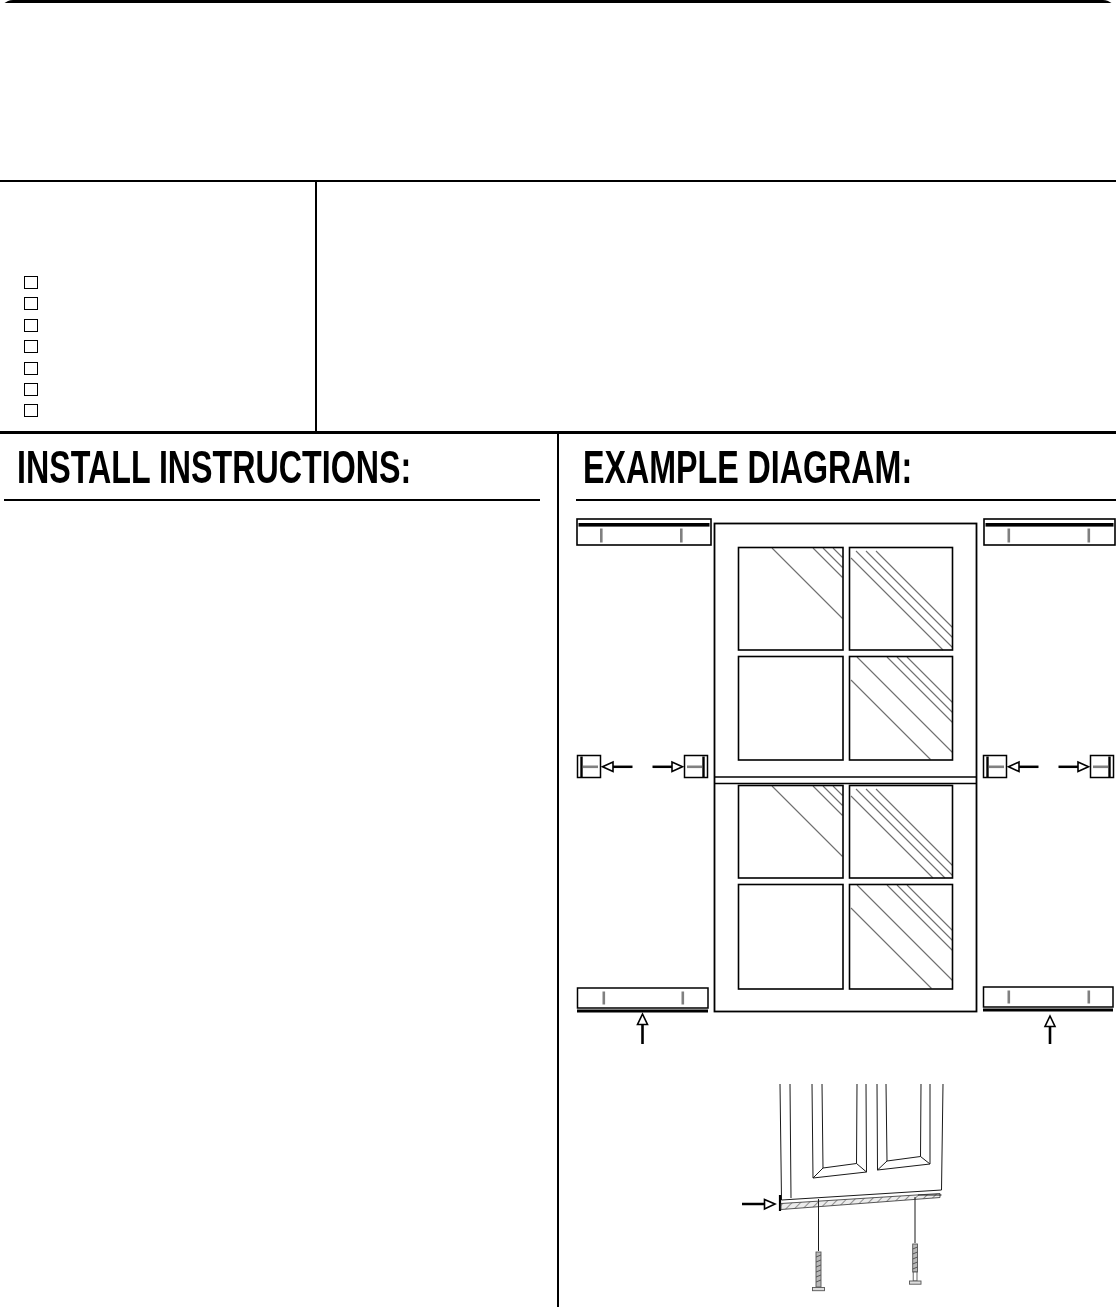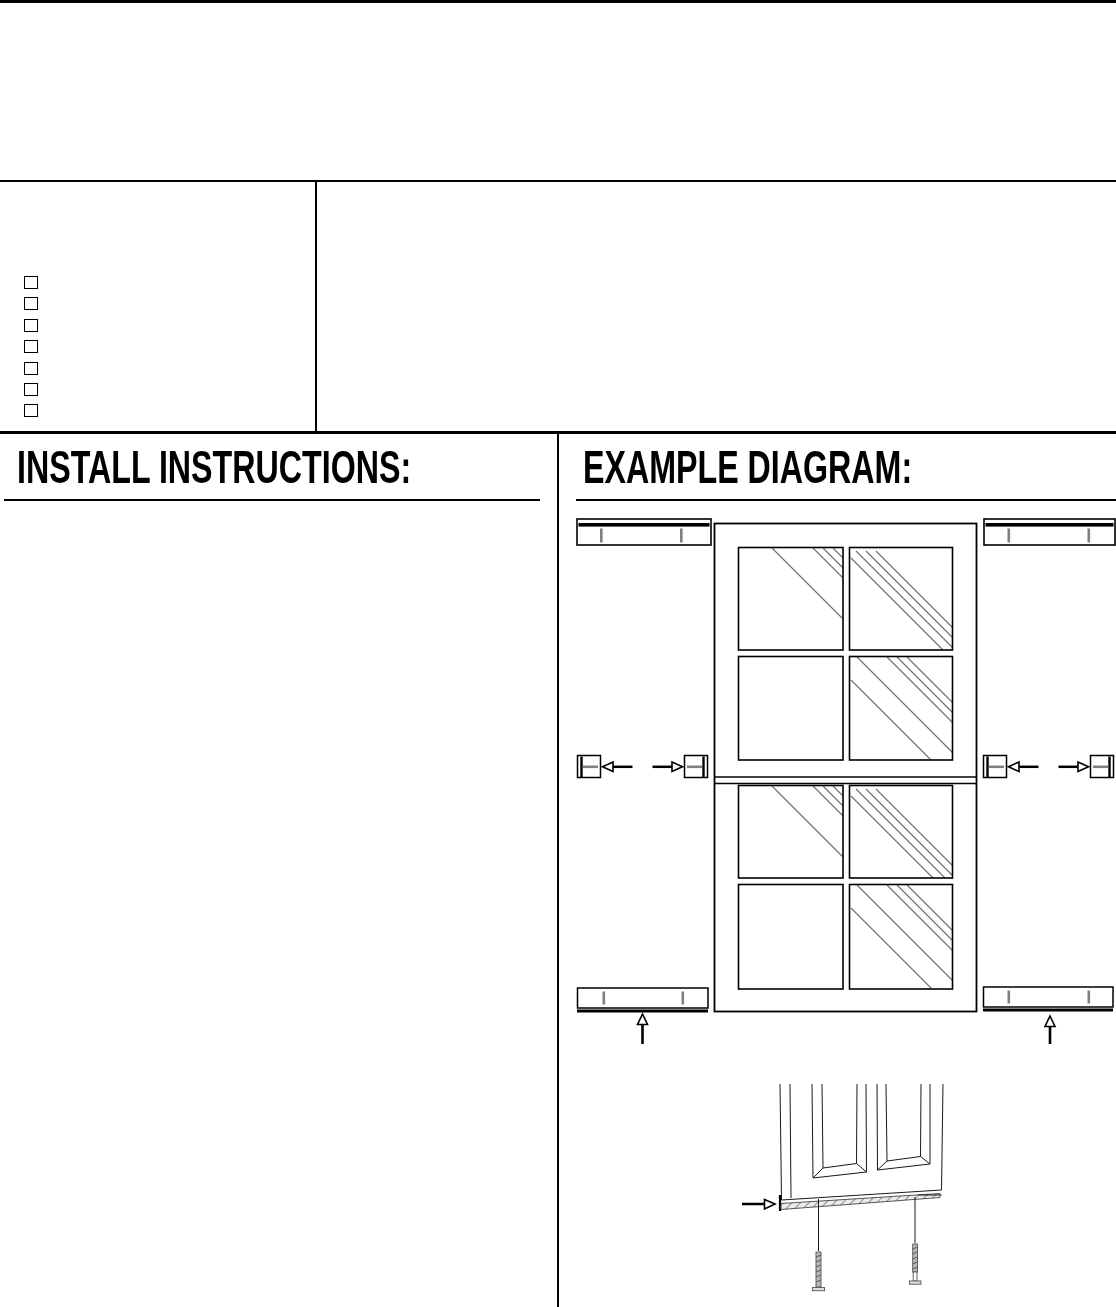--- a/index.html
+++ b/index.html
@@ -1,17 +1,17 @@
 <!DOCTYPE html>
 <html><head>
 <meta charset="utf-8">
 <style>
   html,body{margin:0;padding:0;background:#fff;}
   #page{position:relative;width:1116px;height:1307px;background:#fff;overflow:hidden;
-        font-family:"Liberation Sans",sans-serif;}
+        font-family:"Liberation Sans",sans-serif;border-radius:13px;}
   .hline,.vline{position:absolute;background:#000;}
   .heading{position:absolute;font-weight:bold;font-size:46px;line-height:1;color:#000;
            white-space:nowrap;transform:scaleX(.70);transform-origin:0 0;
            font-family:"Liberation Sans",sans-serif;}
   .underline{position:absolute;height:2px;background:#000;}
   #checklist{position:absolute;left:24px;top:276px;}
   .checkbox{width:12px;height:11px;border:1.6px solid #000;background:#fff;margin-bottom:8.4px;}
   svg{position:absolute;}
   .ln{stroke:#000;fill:none;}
   .thin{stroke:#1a1a1a;stroke-width:1;fill:none;}

